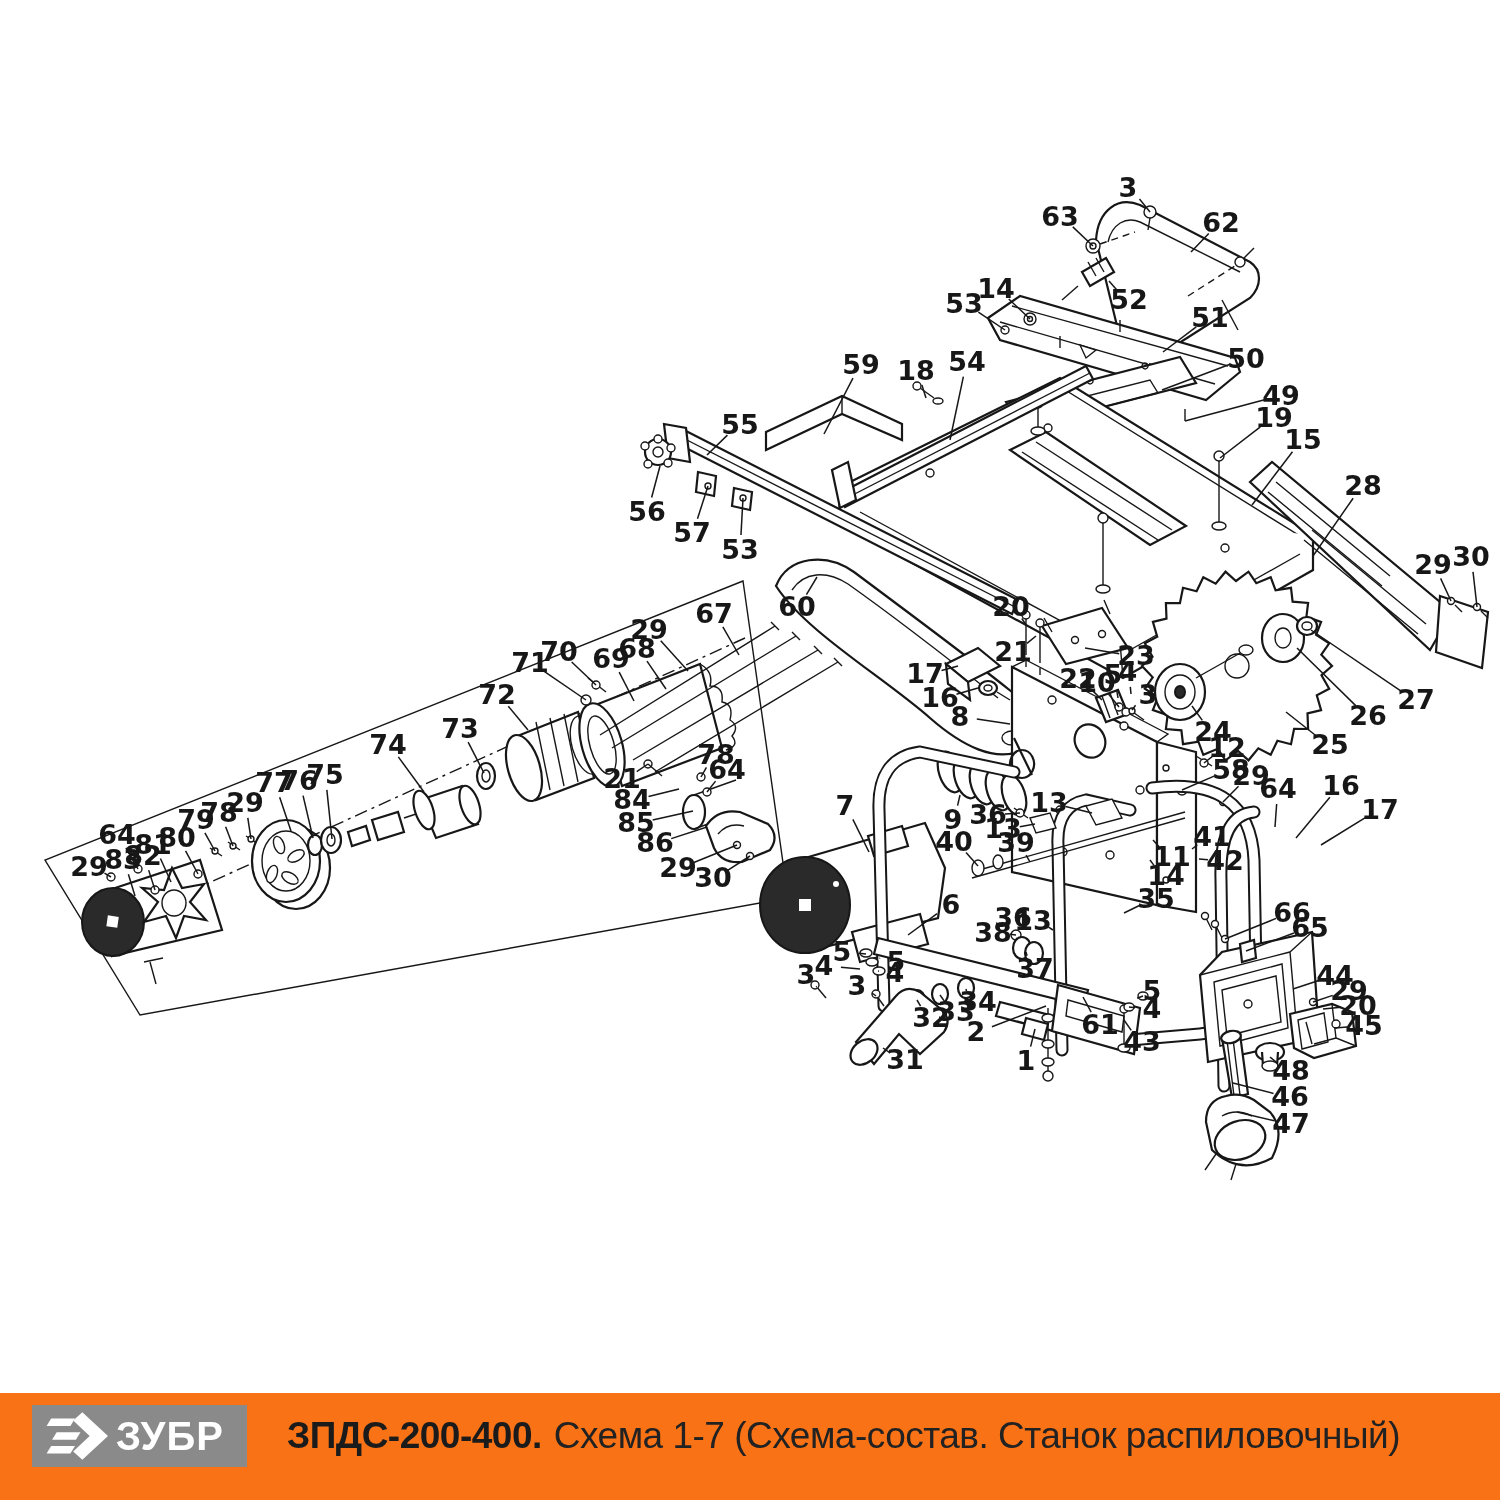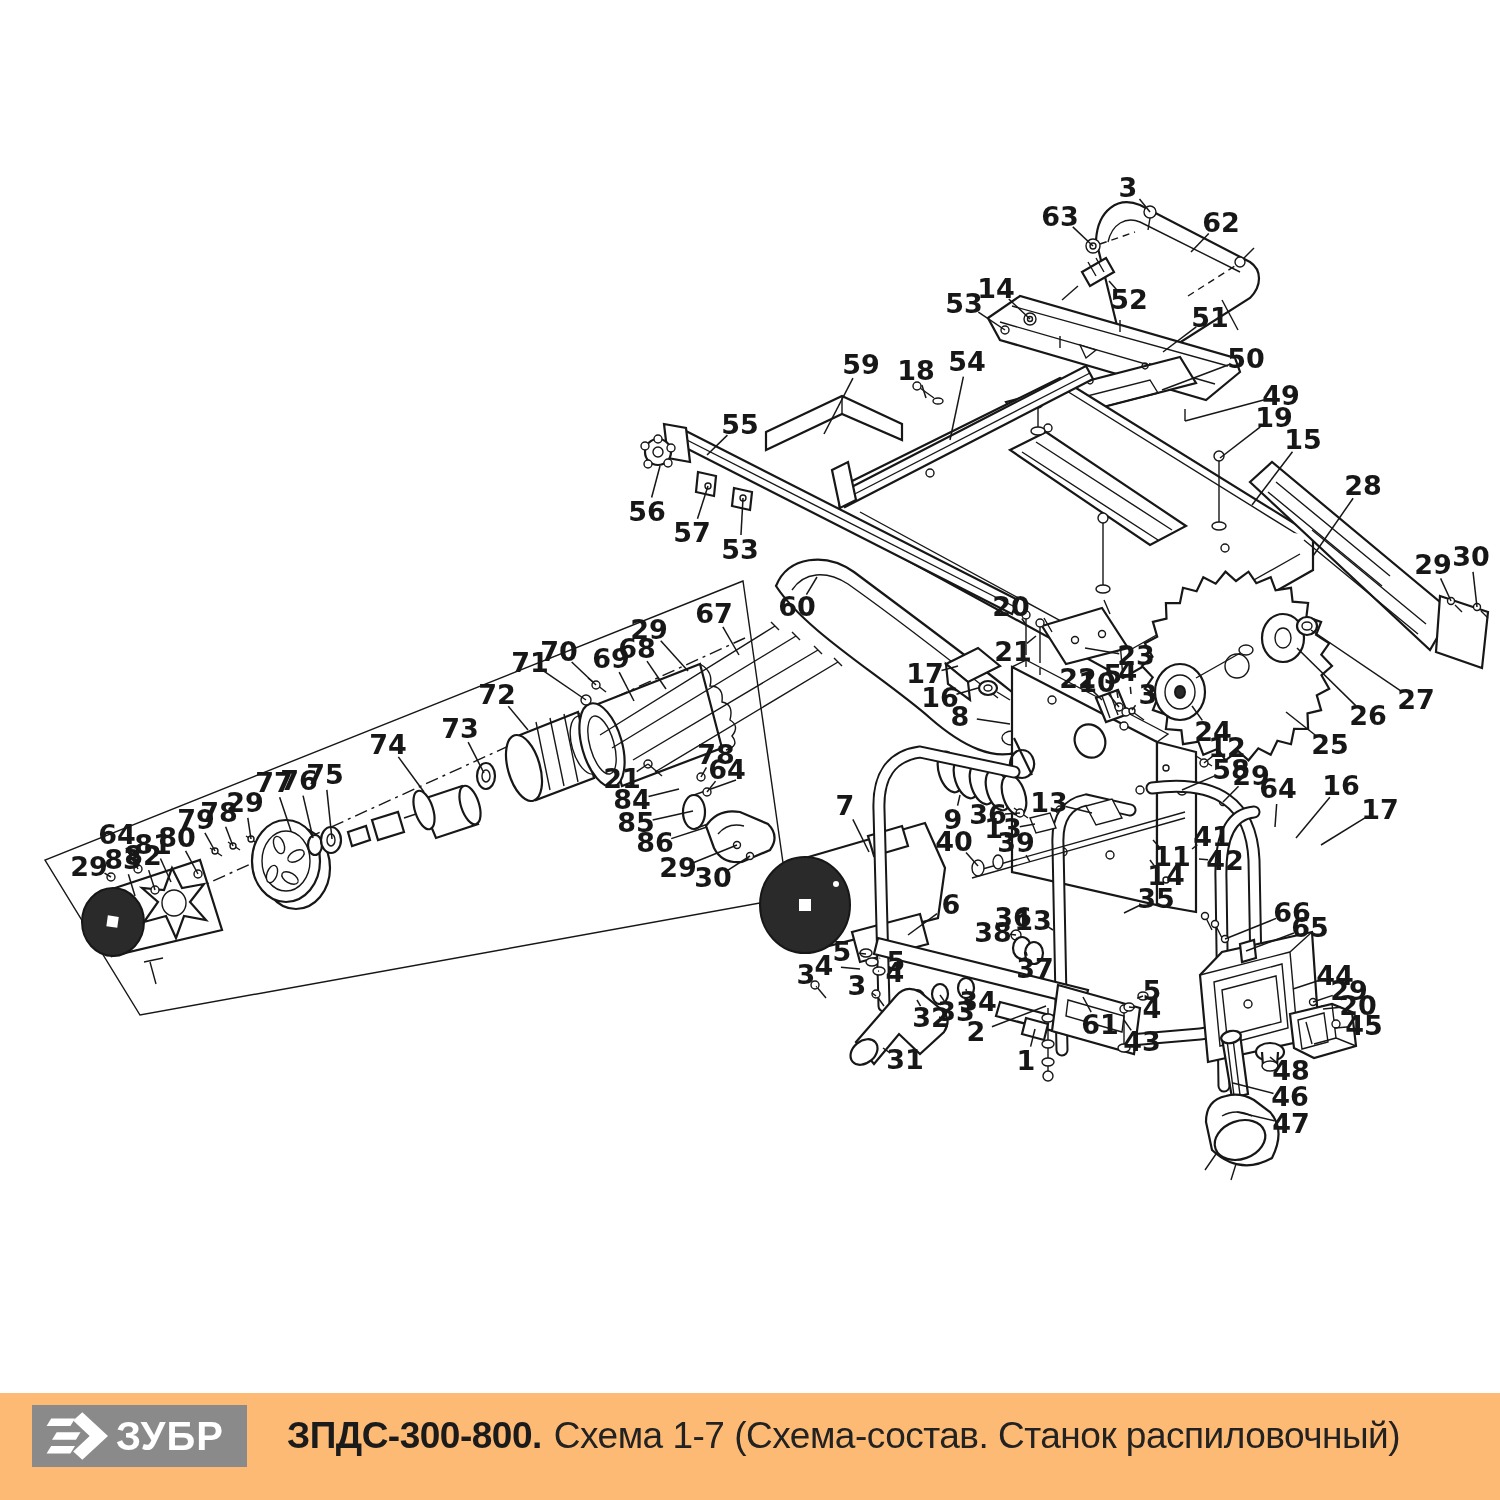--- a/index.html
+++ b/index.html
@@ -10,21 +10,21 @@
   .leader{stroke:#171717;stroke-width:1.5;fill:none;}
   .p  {stroke:#171717;stroke-width:2.2;fill:#fff;}
   .pn {stroke:#171717;stroke-width:2.2;fill:none;}
   .t  {stroke:#171717;stroke-width:1.4;fill:none;}
   .tf {stroke:#171717;stroke-width:1.4;fill:#fff;}
   .dk {stroke:#171717;stroke-width:2;fill:#2a2a2a;}
   .tubeo{stroke:#171717;stroke-width:13;fill:none;stroke-linecap:round;}
   .tubei{stroke:#fff;stroke-width:9;fill:none;stroke-linecap:round;}
   .dash{stroke-dasharray:13 5 3 5;}
   .dash2{stroke-dasharray:7 5;}
-  .footer{position:absolute;left:0;top:1393px;width:1500px;height:107px;background:#fdba74;}
+  .footer{position:absolute;left:0;top:1393px;width:1500px;height:107px;background:#f97316;}
   .logo{position:absolute;left:32px;top:12px;width:215px;height:62px;display:flex;
         align-items:center;gap:8px;padding-left:10px;box-sizing:border-box;}
   .logo-text{color:#fff;font-weight:bold;font-size:40px;letter-spacing:1px;
         font-family:"Liberation Sans",sans-serif;}
   .title{position:absolute;left:287px;top:12px;height:62px;display:flex;align-items:center;
         font-size:37px;color:#1b1b1b;white-space:nowrap;letter-spacing:-0.5px;}
   .title .model{font-weight:bold;margin-right:12px;}
   .title .rest{font-weight:normal;color:#222;}
 </style>
 </head>
@@ -647,18 +647,18 @@
   <div class="logo" style="background: rgb(138, 138, 138); color: rgb(255, 255, 255);">
     <svg width="66" height="54" viewBox="0 0 72 56">
       <polygon points="44,2 72,28 44,54 34,45 52,28 34,11" fill="#fff"></polygon>
       <polygon points="10,9 36,9 31,17 5,17" fill="#fff"></polygon>
       <polygon points="16,24 42,24 37,32 11,32" fill="#fff"></polygon>
       <polygon points="10,39 36,39 31,47 5,47" fill="#fff"></polygon>
     </svg>
     <span class="logo-text">ЗУБР</span>
   </div>
   <div class="title">
-    <span class="model">ЗПДС-300-800.</span>
+    <span class="model">ЗПДС-200-400.</span>
     <span class="rest">Схема 1-7 (Схема-состав. Станок распиловочный)</span>
   </div>
 </div>
 
 </div>
 
 </body></html>

